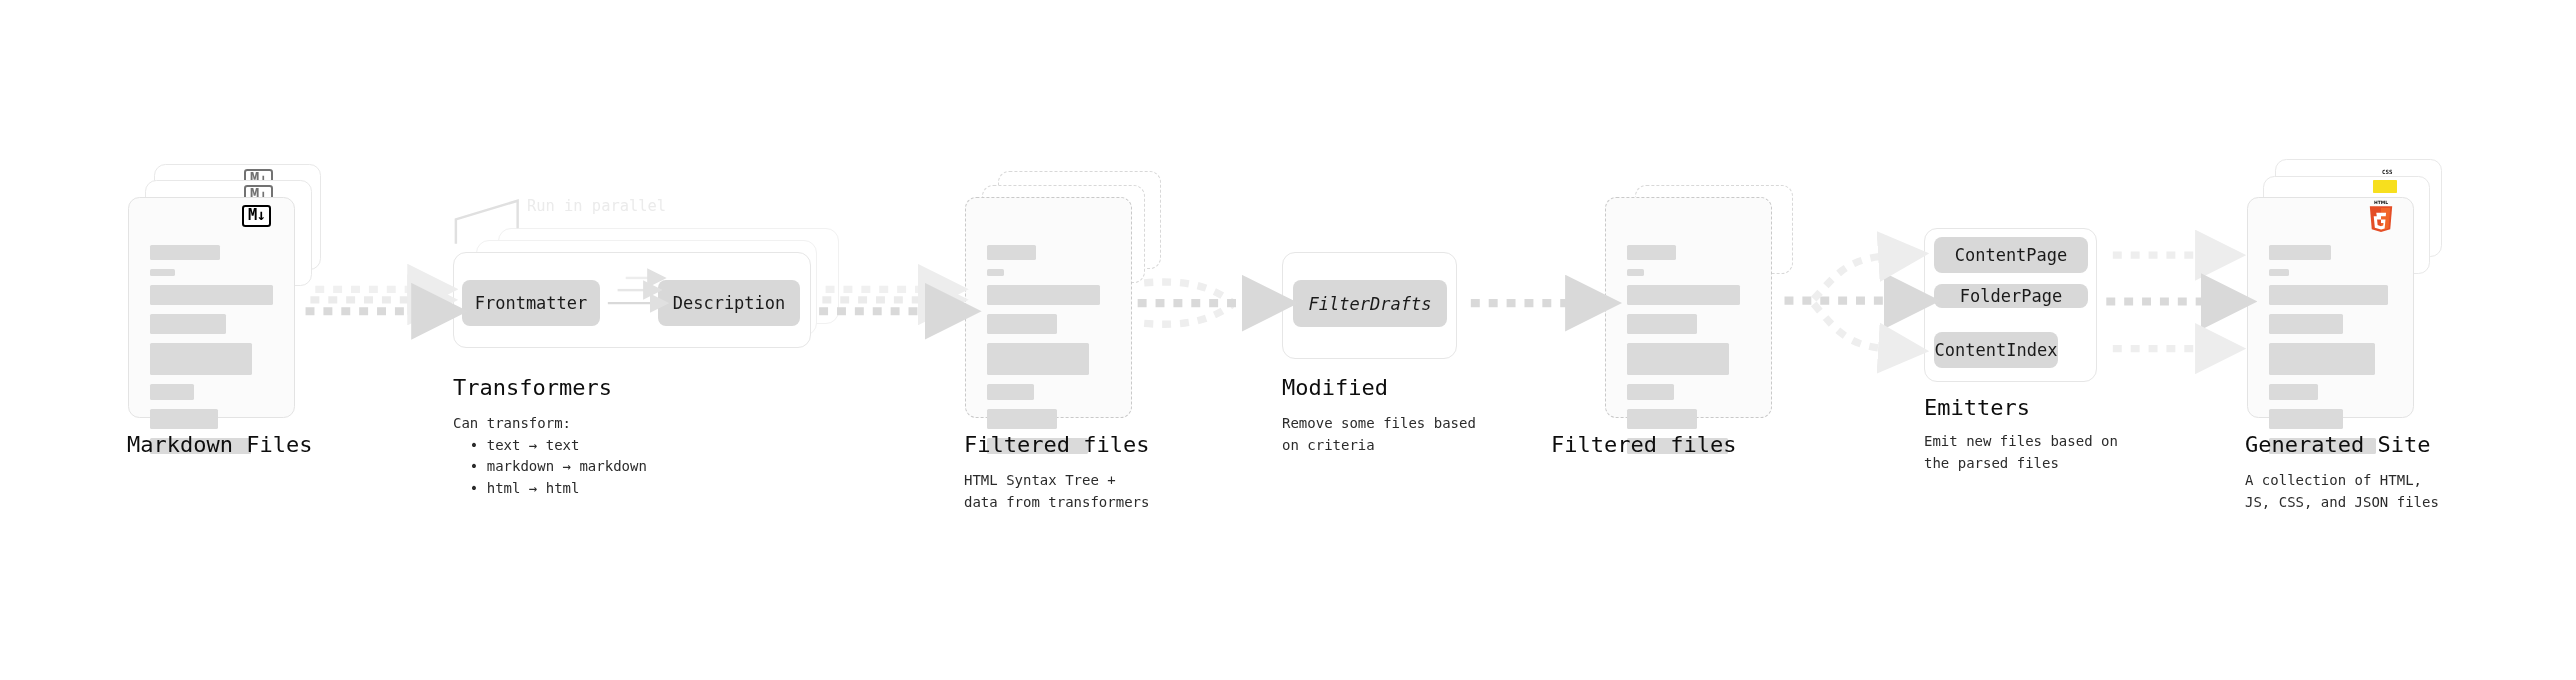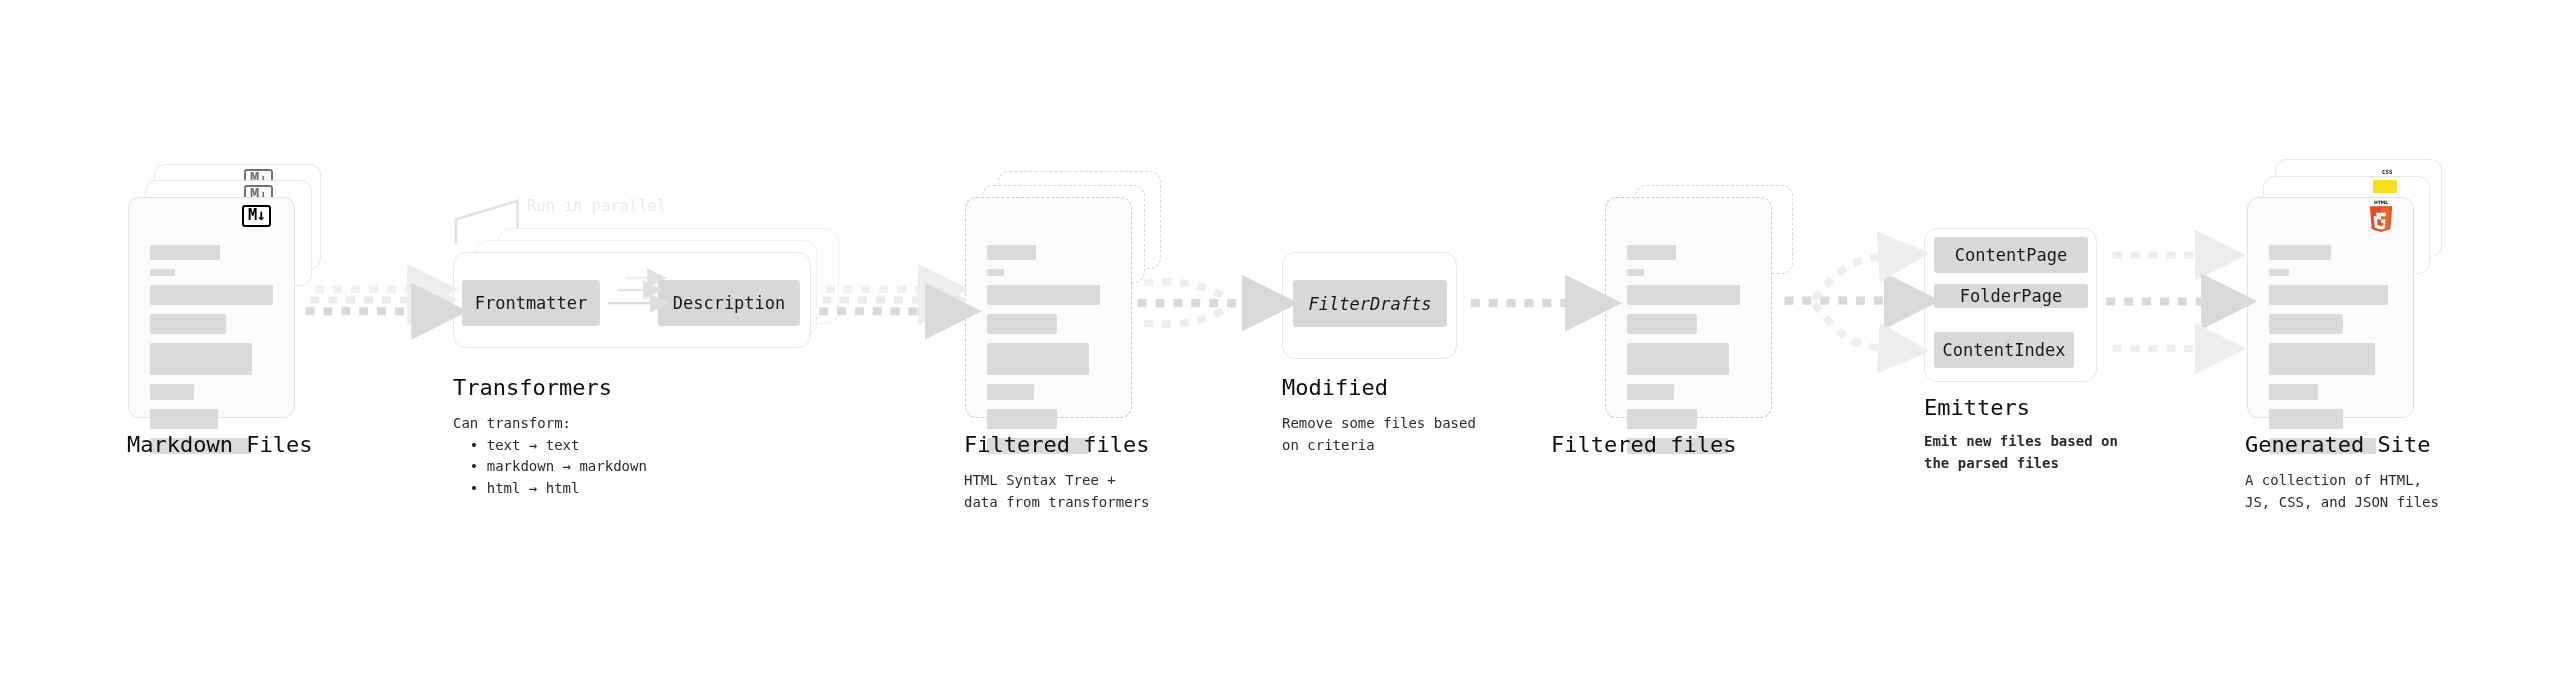--- a/index.html
+++ b/index.html
@@ -44,21 +44,21 @@
   .css-badge .u{width:24.4px;height:3.3px;background:#264de4;}
 
   
   .groupbox{
     position:absolute;box-sizing:border-box;
     border:1.6px solid #e6e6e6;border-radius:13px;background:#ffffff;
   }
   .groupbox.faint{border-color:#f1f1f1;}
   .chip{
     position:absolute;box-sizing:border-box;
-    background:#d8d8d8;border-radius:3px;
+    background:#d8d8d8;border-radius:8px;
     display:flex;align-items:center;justify-content:center;
     font-size:17px;color:#1a1a1a;white-space:nowrap;
   }
   .chip.faint1{background:#e4e4e4;color:transparent;}
   .chip.faint2{background:#ededed;color:transparent;}
 
   
   .title{position:absolute;font-size:22px;color:#0d0d0d;white-space:nowrap;letter-spacing:0px;}
   .sub{position:absolute;font-size:14px;color:#2b2b2b;line-height:1.55;white-space:pre;}
   .parallel{position:absolute;font-size:15.4px;color:#ebebeb;white-space:nowrap;}
@@ -158,23 +158,23 @@
         <div class="bar" style="width:82%;height:15.4px;"></div>
       </div>
     </div>
     <div class="title" style="left:1551px;top:432px;">Filtered files</div>
   </div>
 
   <div class="node">
     <div class="groupbox" style="left:1924px;top:228px;width:173px;height:154px;"></div>
     <div class="chip" style="left:1934px;top:237px;width:154px;height:36px;">ContentPage</div>
     <div class="chip" style="left:1934px;top:284px;width:154px;height:24px;">FolderPage</div>
-    <div class="chip" style="left:1934px;top:332px;width:140px;height:36px;">ContentIndex</div>
+    <div class="chip" style="left:1934px;top:332px;width:124px;height:36px;">ContentIndex</div>
     <div class="title" style="left:1924px;top:395px;">Emitters</div>
-    <div class="sub" style="left:1924px;top:431px;font-weight:bold;">Emit new files based on
+    <div class="sub" style="left:1924px;top:431px;">Emit new files based on
 the parsed files</div>
   </div>
 
   <div class="node">
     <div class="doccard ghost" style="left:2275px;top:159px;width:167px;height:98px;"></div>
     <div class="css-badge" style="left:2375px;top:166px;">
       <span class="t">CSS</span>
       <span class="u"></span>
     </div>
 

